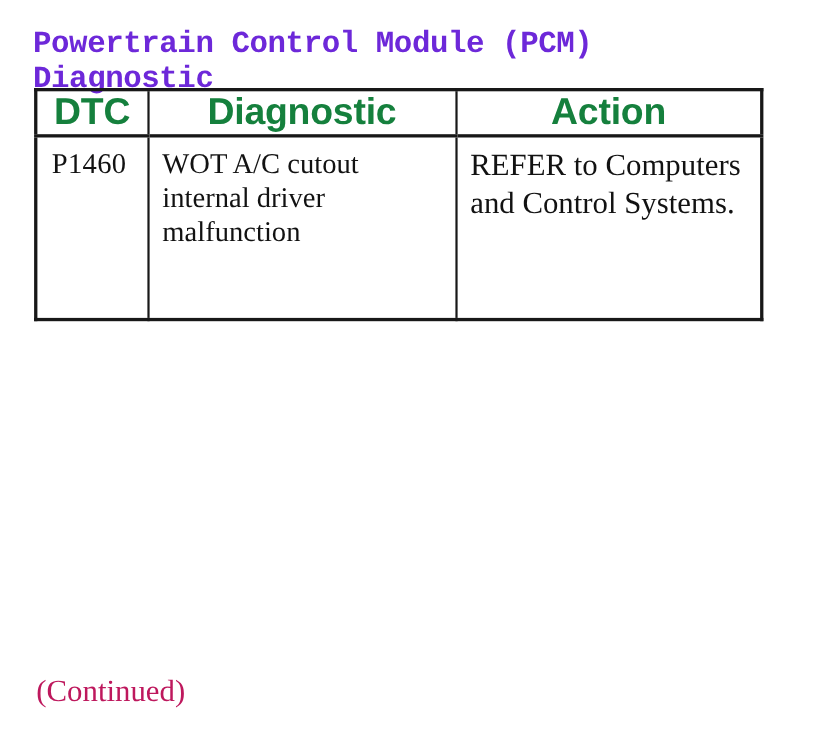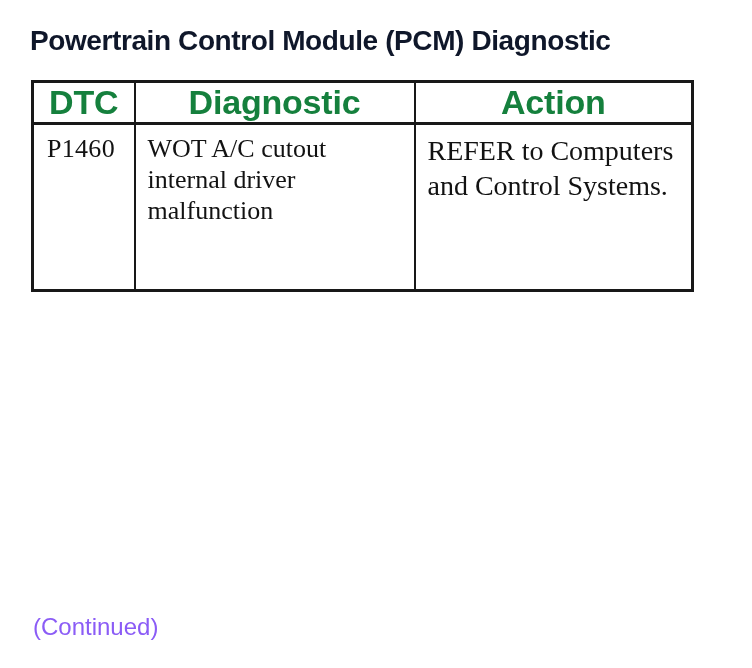--- a/index.html
+++ b/index.html
@@ -14,26 +14,26 @@
     background: #ffffff;
     color: #121212;
     overflow: hidden;
     font-family: "Liberation Serif", serif;
   }
   .title {
     position: absolute;
     left: 30px;
     top: 6px;
     width: 625px;
-    font-family: Liberation Sans, sans-serif;
+    font-family: Liberation Mono, monospace;
     font-weight: bold;
     font-size: 28px;
     line-height: 32px;
     letter-spacing: -0.4px;
-    color: #0f172a;
+    color: #6d28d9;
   }
   .title .line { display: block; }
   table.dtc-table {
     position: absolute;
     left: 31px;
     top: 80px;
     width: 660px;
     border-collapse: collapse;
     table-layout: fixed;
     border: 3px solid #181818;
@@ -74,23 +74,23 @@
     padding-left: 12px;
     padding-right: 8px;
   }
   tr.row-0 td { height: 156px; }
   tr.row-1 td { height: 155px; }
   tr.row-2 td { height: 150px; }
   .footer-note {
     position: absolute;
     left: 33px;
     top: 613px;
-    font-family: Liberation Sans, sans-serif;
-    font-size: 24px;
-    color: #8b5cf6;
+    font-family: Liberation Serif, serif;
+    font-size: 28px;
+    color: #be185d;
   }
 </style>
 </head>
 <body>
 
 <div class="page">
 
   <h1 class="title">
     <span class="line">Powertrain Control Module (PCM) Diagnostic</span>
   </h1>

